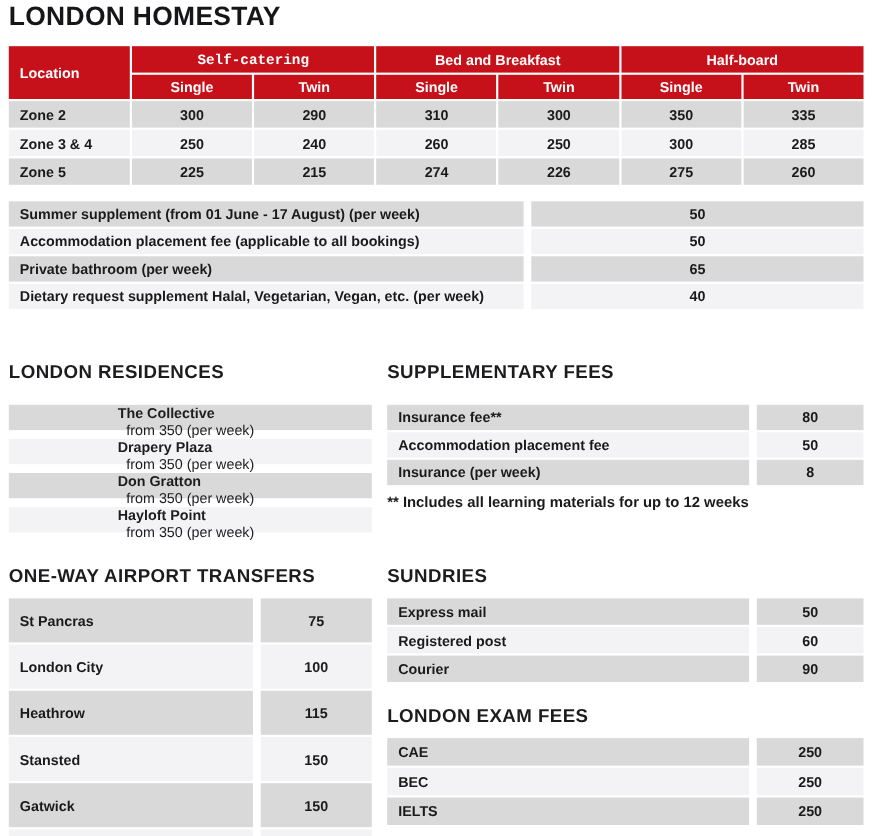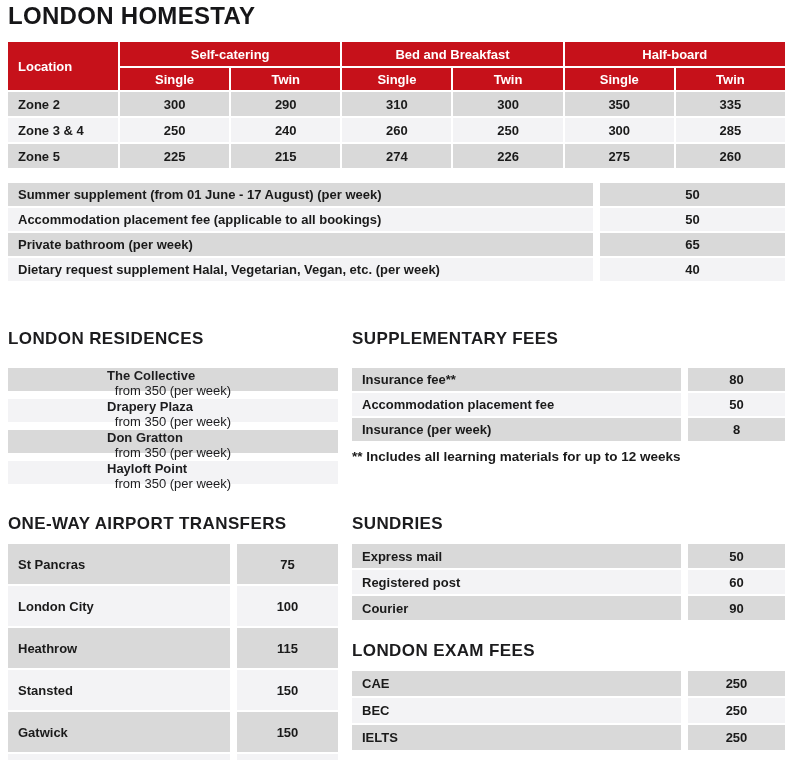--- a/index.html
+++ b/index.html
@@ -17,37 +17,37 @@
   .doc-title{position:absolute;left:8px;top:2px;font-size:24px;font-weight:700;letter-spacing:.3px;color:#161618;}
   .sec-title{position:absolute;font-size:17px;font-weight:700;letter-spacing:.4px;color:#1c1c1e;}
 
   
   .hs{position:absolute;left:8px;top:42px;width:777px;display:grid;
       grid-template-columns:110px repeat(6,1fr);
       grid-template-rows:24px 22px 24px 24px 24px;gap:2px;}
   .hs .cell{display:flex;align-items:center;justify-content:center;font-size:13px;}
   .hs .red{background:var(--red);color:var(--hdr);font-weight:700;}
   .hs .loc-h{grid-row:1/3;grid-column:1;justify-content:flex-start;padding-left:10px;}
-  .hs .grp1{grid-column:2/4;grid-row:1;}
+  .hs .grp1{grid-column:2/4;grid-row:1;font-family:Liberation Mono, monospace;}
   .hs .grp2{grid-column:4/6;grid-row:1;}
   .hs .grp3{grid-column:6/8;grid-row:1;}
   .hs .body{font-weight:700;color:#1a1a1a;}
   .hs .loc{justify-content:flex-start;padding-left:10px;}
   .hs .g{background:var(--gray);}
   .hs .l{background:var(--light);}
 
   
   .row{display:flex;gap:7px;margin-bottom:2px;height:23px;font-size:13px;font-weight:700;color:#1a1a1a;}
   .row .lab{display:flex;align-items:center;padding-left:10px;}
   .row .val{display:flex;align-items:center;justify-content:center;}
   .g{background:var(--gray);}
   .l{background:var(--light);}
 
   .supp{position:absolute;left:8px;top:183px;width:777px;}
-  .supp .lab{width:585px;}
+  .supp .lab{width:468px;}
   .supp .val{flex:1;}
 
   .res{position:absolute;left:8px;top:368px;width:330px;}
   .res .rrow{display:flex;margin-bottom:8px;height:23px;font-size:13px;align-items:center;flex-direction:column;}
   .res .lab{width:152px;padding-left:10px;font-weight:700;}
   .res .val{flex:1;font-weight:400;}
 
   .sf{position:absolute;left:352px;top:368px;width:433px;}
   .rightcol .lab,.sf .lab{flex:1;}
   .rightcol .val,.sf .val{width:97px;flex:none;gap:0;}

